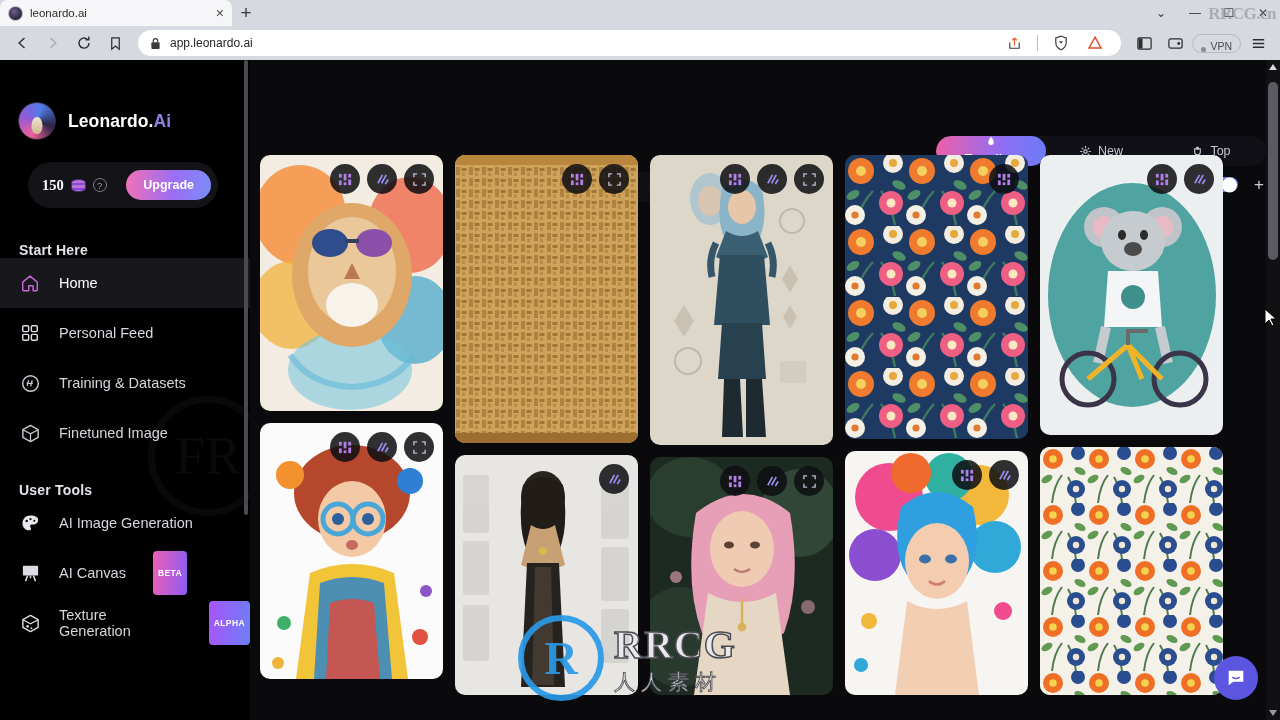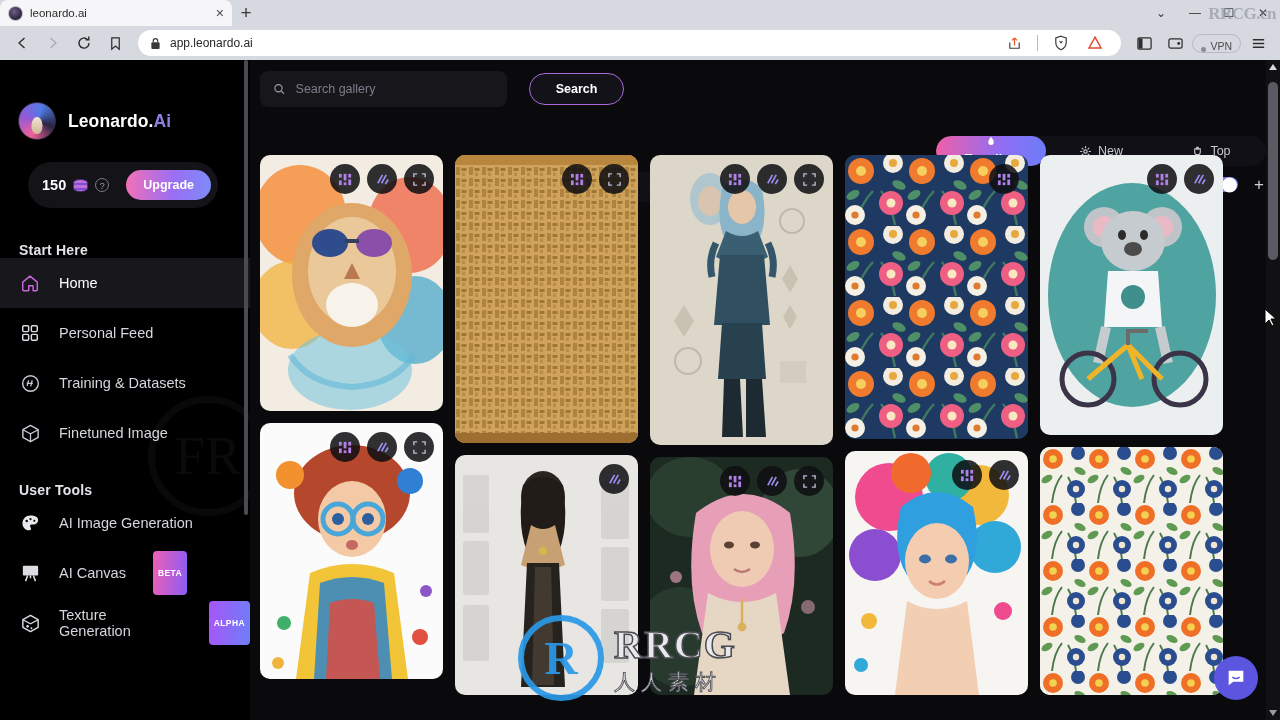--- a/index.html
+++ b/index.html
@@ -92,21 +92,21 @@
     transform: translateX(-50%); border-radius: 50% 50% 45% 45%;
     background: linear-gradient(#f2e4cf, #cdb79a);
   }
   .brand-name { font-size: 17.5px; color: #fff; font-weight: 600; letter-spacing: .1px; }
   .brand-name em { font-style: normal; color: #8e7fe0; }
 
   .credit-bar {
     margin: 22px 0 0 28px; width: 190px; height: 46px; border-radius: 23px;
     background: #131318; display: flex; align-items: center; padding: 0 7px 0 14px; gap: 7px;
   }
-  .credit-num { font-size: 14.5px; color: #fff; font-weight: 700; }
+  .credit-num { font-size: 14.5px; color: #fff; font-weight: 700; font-family: Liberation Serif, serif; }
   .coin {
     width: 15px; height: 13px; flex: none;
     background: repeating-linear-gradient(#c06fd8 0 3px, #7f4fd1 3px 5px);
     border-radius: 50%/28%; border: 1px solid #4b2d7a;
   }
   .qmark {
     width: 14px; height: 14px; border-radius: 50%; border: 1.2px solid #7c7c88;
     font-size: 9.5px; color: #9d9daa; display: flex; align-items: center; justify-content: center;
     cursor: pointer; flex: none;
   }
@@ -437,30 +437,20 @@
         </span>
         <span class="nav-label">Texture Generation</span>
         <span class="badge alpha">ALPHA</span>
       </div>
 
       <div class="side-scroll"></div>
     </div>
 
     <div class="main">
 
-      <div class="topbar">
-        <div class="search-wrap">
-          <svg width="14" height="14" viewBox="0 0 16 16">
-              <circle cx="7" cy="7" r="4.6" fill="none" stroke="#9a9aa6" stroke-width="1.5"></circle>
-              <path d="M10.6 10.6 14 14" stroke="#9a9aa6" stroke-width="1.5"></path>
-            </svg>
-          <input class="search-input" placeholder="Search gallery" style="">
-        </div>
-        <button class="search-btn">Search</button>
-      </div>
 
       <div class="filterrow">
         <div class="seg seg-wide">
           <div class="seg-btn active">All</div>
           <div class="seg-btn">Upscaled</div>
         </div>
       </div>
 
       <div class="sorts">
         <div class="seg">

